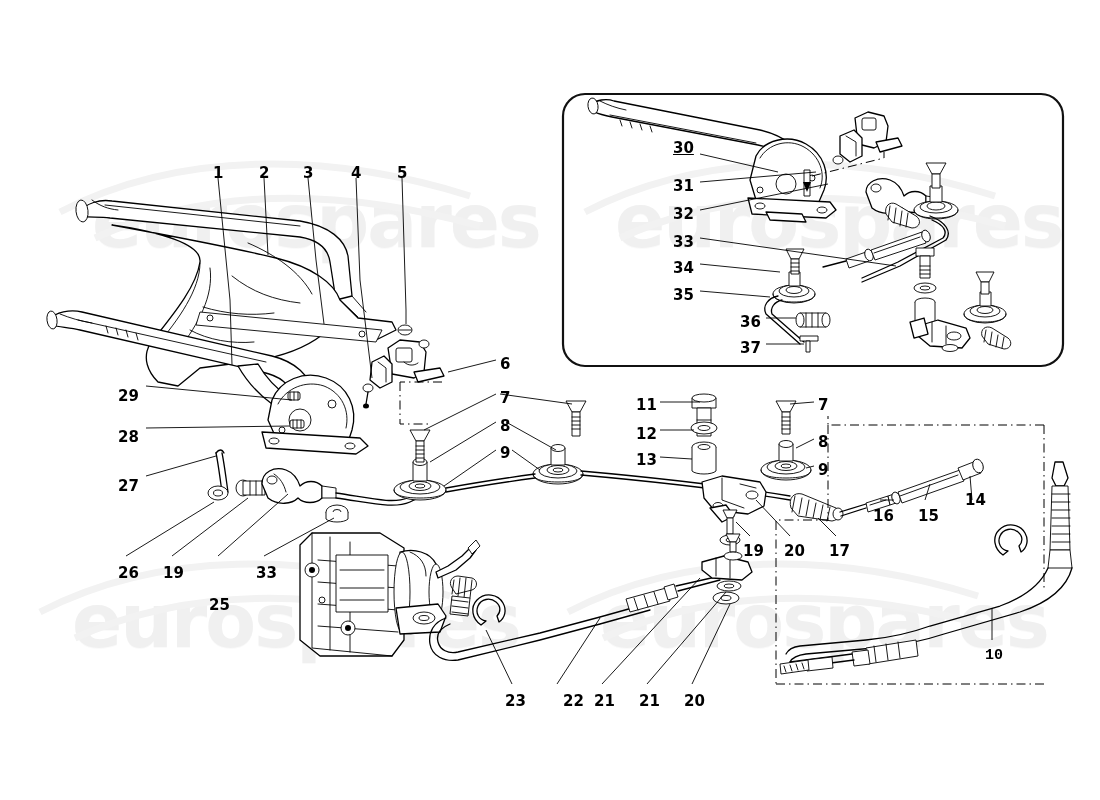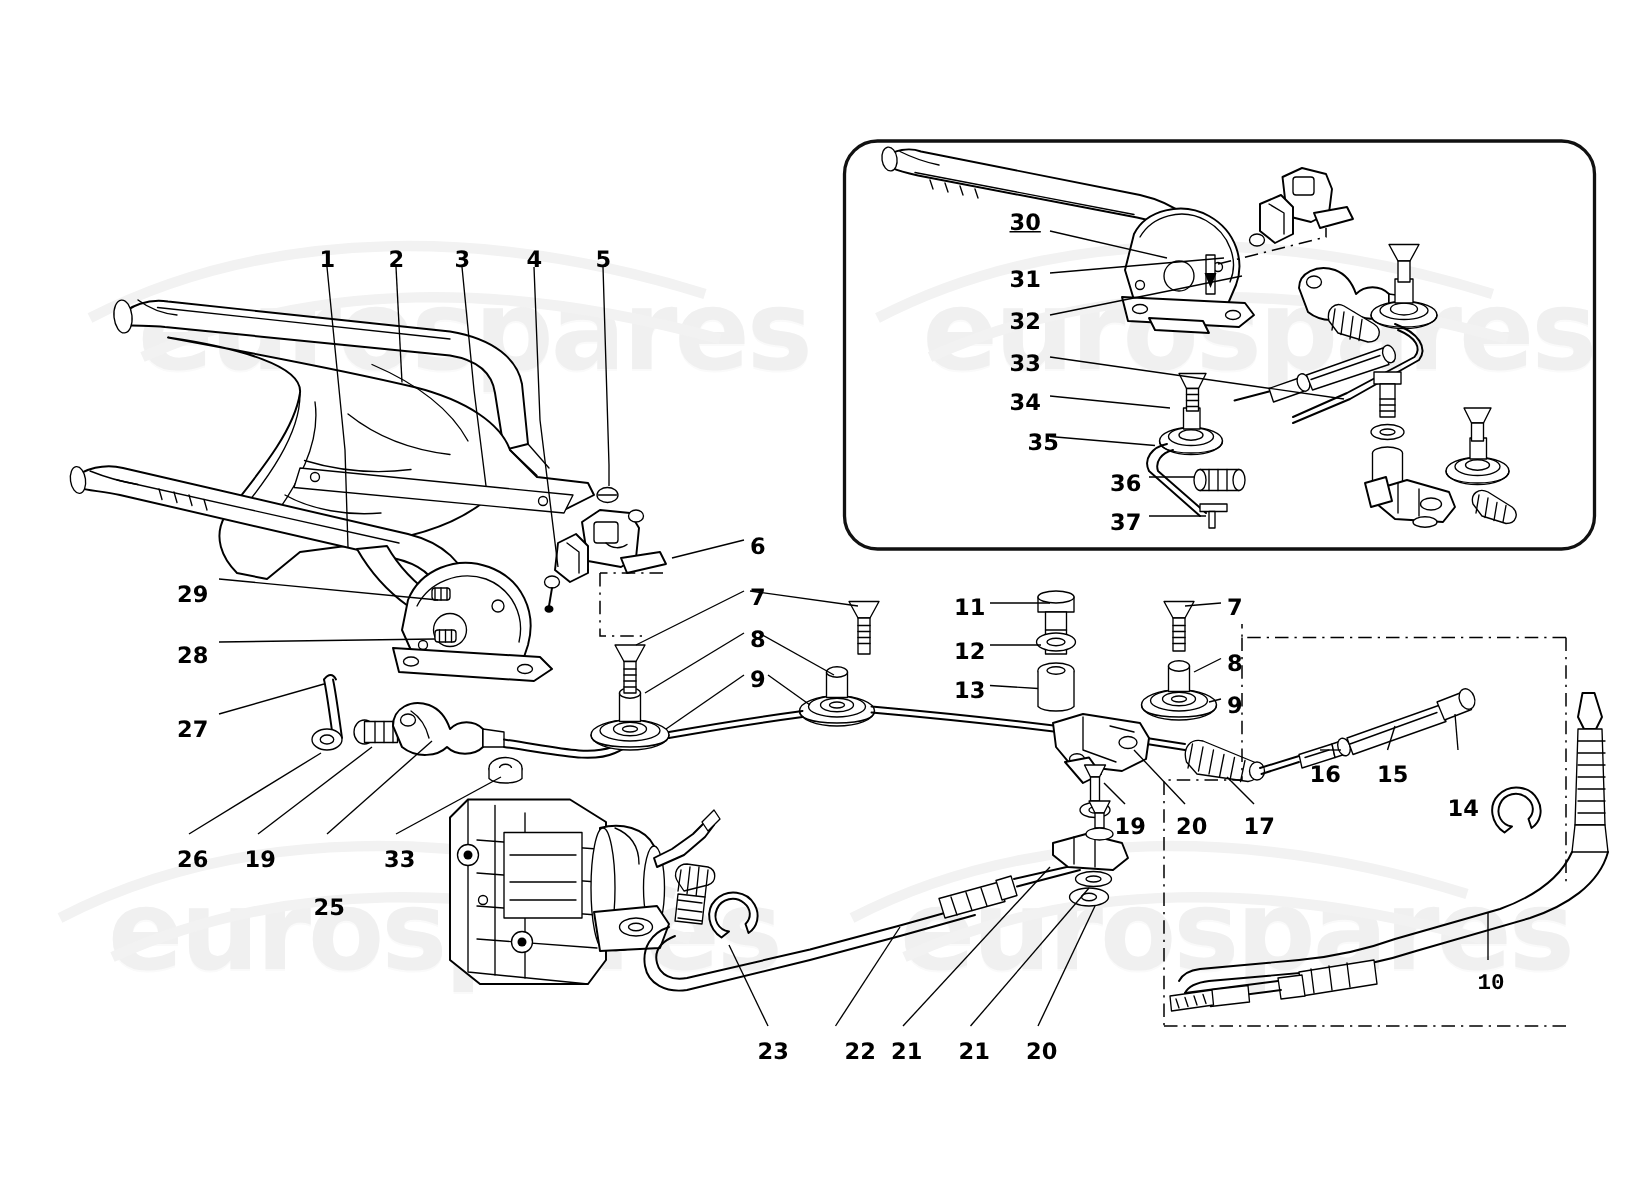--- a/index.html
+++ b/index.html
@@ -589,21 +589,21 @@
       <div class="callout" style="left: 500px; top: 419px;">8</div>
       <div class="callout" style="left: 500px; top: 446px;">9</div>
       <div class="callout" style="left: 636px; top: 398px;">11</div>
       <div class="callout" style="left: 636px; top: 427px;">12</div>
       <div class="callout" style="left: 636px; top: 453px;">13</div>
       <div class="callout" style="left: 818px; top: 398px;">7</div>
       <div class="callout" style="left: 818px; top: 435px;">8</div>
       <div class="callout" style="left: 818px; top: 463px;">9</div>
       <div class="callout" style="left: 873px; top: 509px;">16</div>
       <div class="callout" style="left: 918px; top: 509px;">15</div>
-      <div class="callout" style="left: 965px; top: 532px;">14</div>
+      <div class="callout" style="left: 965px; top: 493px;">14</div>
       <div class="callout" style="left: 829px; top: 544px;">17</div>
       <div class="callout" style="left: 784px; top: 544px;">20</div>
       <div class="callout" style="left: 743px; top: 544px;">19</div>
       <div class="callout" style="left: 985px; top: 648px; font-family: Liberation Mono, monospace;">10</div>
       <div class="callout" style="left: 118px; top: 389px;">29</div>
       <div class="callout" style="left: 118px; top: 430px;">28</div>
       <div class="callout" style="left: 118px; top: 479px;">27</div>
       <div class="callout" style="left: 118px; top: 566px;">26</div>
       <div class="callout" style="left: 163px; top: 566px;">19</div>
       <div class="callout" style="left: 209px; top: 566px; margin-top: 32px;">25</div>
@@ -611,18 +611,18 @@
       <div class="callout" style="left: 505px; top: 694px;">23</div>
       <div class="callout" style="left: 563px; top: 694px;">22</div>
       <div class="callout" style="left: 594px; top: 694px;">21</div>
       <div class="callout" style="left: 639px; top: 694px;">21</div>
       <div class="callout" style="left: 684px; top: 694px; text-align: right;">20</div>
       <div class="callout" style="left: 673px; top: 141px; text-decoration: underline;">30</div>
       <div class="callout" style="left: 673px; top: 179px;">31</div>
       <div class="callout" style="left: 673px; top: 207px;">32</div>
       <div class="callout" style="left: 673px; top: 235px;">33</div>
       <div class="callout" style="left: 673px; top: 261px; text-align: right;">34</div>
-      <div class="callout" style="left: 673px; top: 288px; margin-left: 12px;">35</div>
+      <div class="callout" style="left: 673px; top: 288px;">35</div>
       <div class="callout" style="left: 740px; top: 315px;">36</div>
       <div class="callout" style="left: 740px; top: 341px;">37</div>
     </div>
 
 </div>
 
 </body></html>

